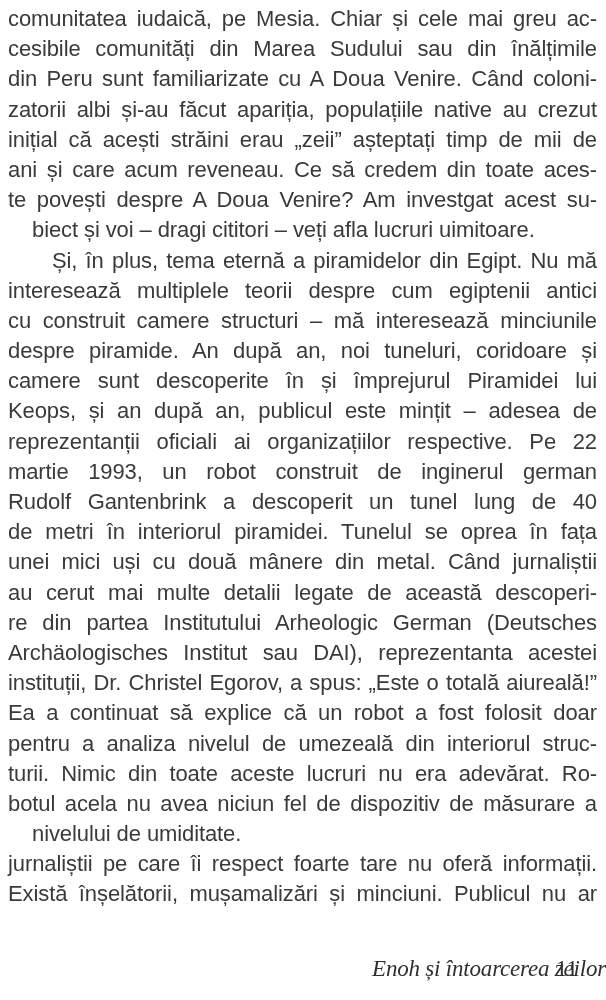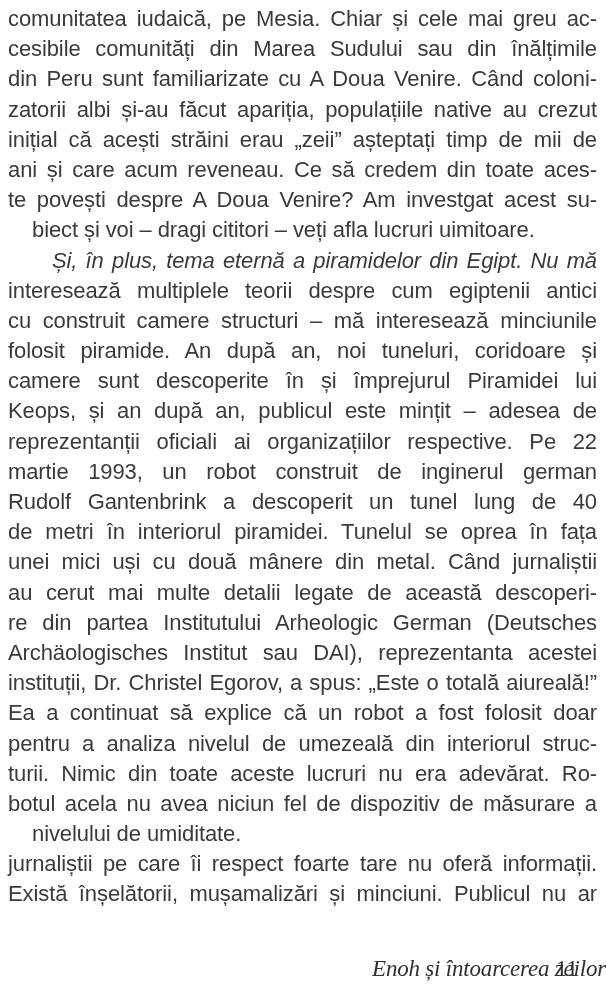--- a/index.html
+++ b/index.html
@@ -30,21 +30,20 @@
     line-height: 30.2px;
     height: 30.2px;
     letter-spacing: -0.1px;
     color: #3a3a3a;
     text-align: justify;
     text-align-last: justify;
     white-space: normal;
   }
   .line.first-indent {
     text-indent: 44px;
-    font-style: italic;
   }
   .line.last-flush {
     text-align-last: left;
     margin-left: 24px;
   }
   .footer {
     position: absolute;
     top: 956px;
     left: 8px;
     width: 589px;
@@ -82,21 +81,21 @@
         <div class="line">zatorii albi și-au făcut apariția, populațiile native au crezut</div>
         <div class="line">inițial că acești străini erau „zeii” așteptați timp de mii de</div>
         <div class="line">ani și care acum reveneau. Ce să credem din toate aces-</div>
         <div class="line">te povești despre A Doua Venire? Am investgat acest su-</div>
         <div class="line last-flush">biect și voi – dragi cititori – veți afla lucruri uimitoare.</div>
       </div>
       <div class="paragraph">
         <div class="line first-indent">Și, în plus, tema eternă a piramidelor din Egipt. Nu mă</div>
         <div class="line">interesează multiplele teorii despre cum egiptenii antici</div>
         <div class="line">cu construit camere structuri – mă interesează minciunile</div>
-        <div class="line">folosit piramide. An după an, noi tuneluri, coridoare și</div>
+        <div class="line">despre piramide. An după an, noi tuneluri, coridoare și</div>
         <div class="line">camere sunt descoperite în și împrejurul Piramidei lui</div>
         <div class="line">Keops, și an după an, publicul este mințit – adesea de</div>
         <div class="line">reprezentanții oficiali ai organizațiilor respective. Pe 22</div>
         <div class="line">martie 1993, un robot construit de inginerul german</div>
         <div class="line">Rudolf Gantenbrink a descoperit un tunel lung de 40</div>
         <div class="line">de metri în interiorul piramidei. Tunelul se oprea în fața</div>
         <div class="line">unei mici uși cu două mânere din metal. Când jurnaliștii</div>
         <div class="line">au cerut mai multe detalii legate de această descoperi-</div>
         <div class="line">re din partea Institutului Arheologic German (Deutsches</div>
         <div class="line">Archäologisches Institut sau DAI), reprezentanta acestei</div>

